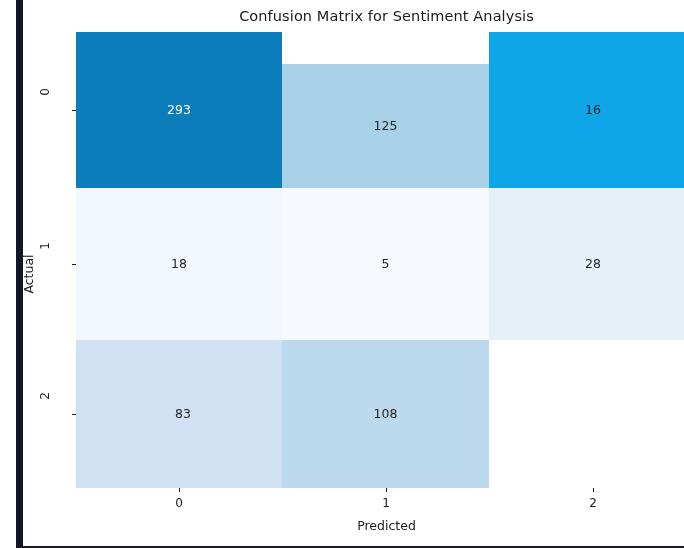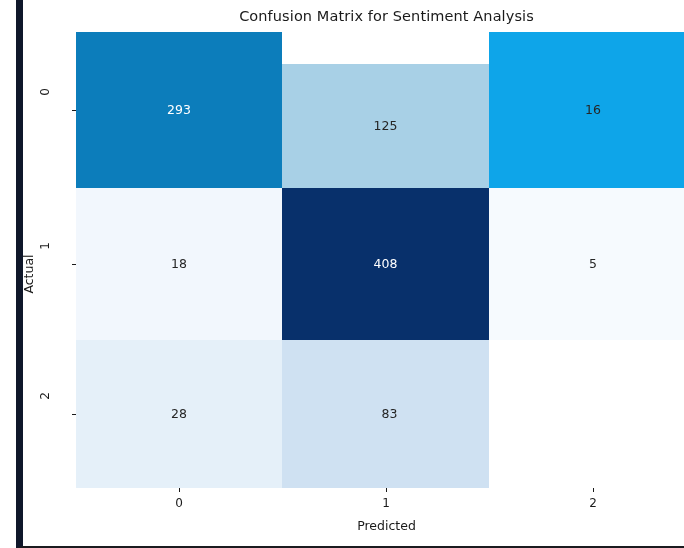--- a/index.html
+++ b/index.html
@@ -132,25 +132,25 @@
   <div class="ytickmark" style="top:414px;"></div>
   <div class="ytick" style="top:407px;">2</div>
 
   <div id="heatmap">
 
     <div class="cell" style="background: rgb(12, 125, 187); color: rgb(255, 255, 255);">293</div>
     <div class="cell" style="background: rgb(168, 208, 230); color: rgb(38, 38, 38); margin-top: 32px;">125</div>
     <div class="cell" style="background: #0ea5e9; color: rgb(38, 38, 38);">16</div>
 
     <div class="cell" style="background: rgb(242, 247, 253); color: rgb(38, 38, 38);">18</div>
-    <div class="cell" style="background: rgb(8, 48, 107); color: rgb(255, 255, 255);">408</div>
     <div class="cell" style="background: rgb(246, 250, 254); color: rgb(38, 38, 38);">5</div>
 
     <div class="cell" style="background: rgb(229, 240, 249); color: rgb(38, 38, 38);">28</div>
     <div class="cell" style="background: rgb(207, 225, 242); color: rgb(38, 38, 38); padding-left: 8px;">83</div>
+    <div class="cell" style="background: rgb(188, 217, 238); color: rgb(38, 38, 38);">108</div>
 
   </div>
 
   <div class="xtickmark" style="left:156px;"></div>
   <div class="xtick" style="left:136px;">0</div>
 
   <div class="xtickmark" style="left:363px;"></div>
   <div class="xtick" style="left:343px;">1</div>
 
   <div class="xtickmark" style="left:570px;"></div>

